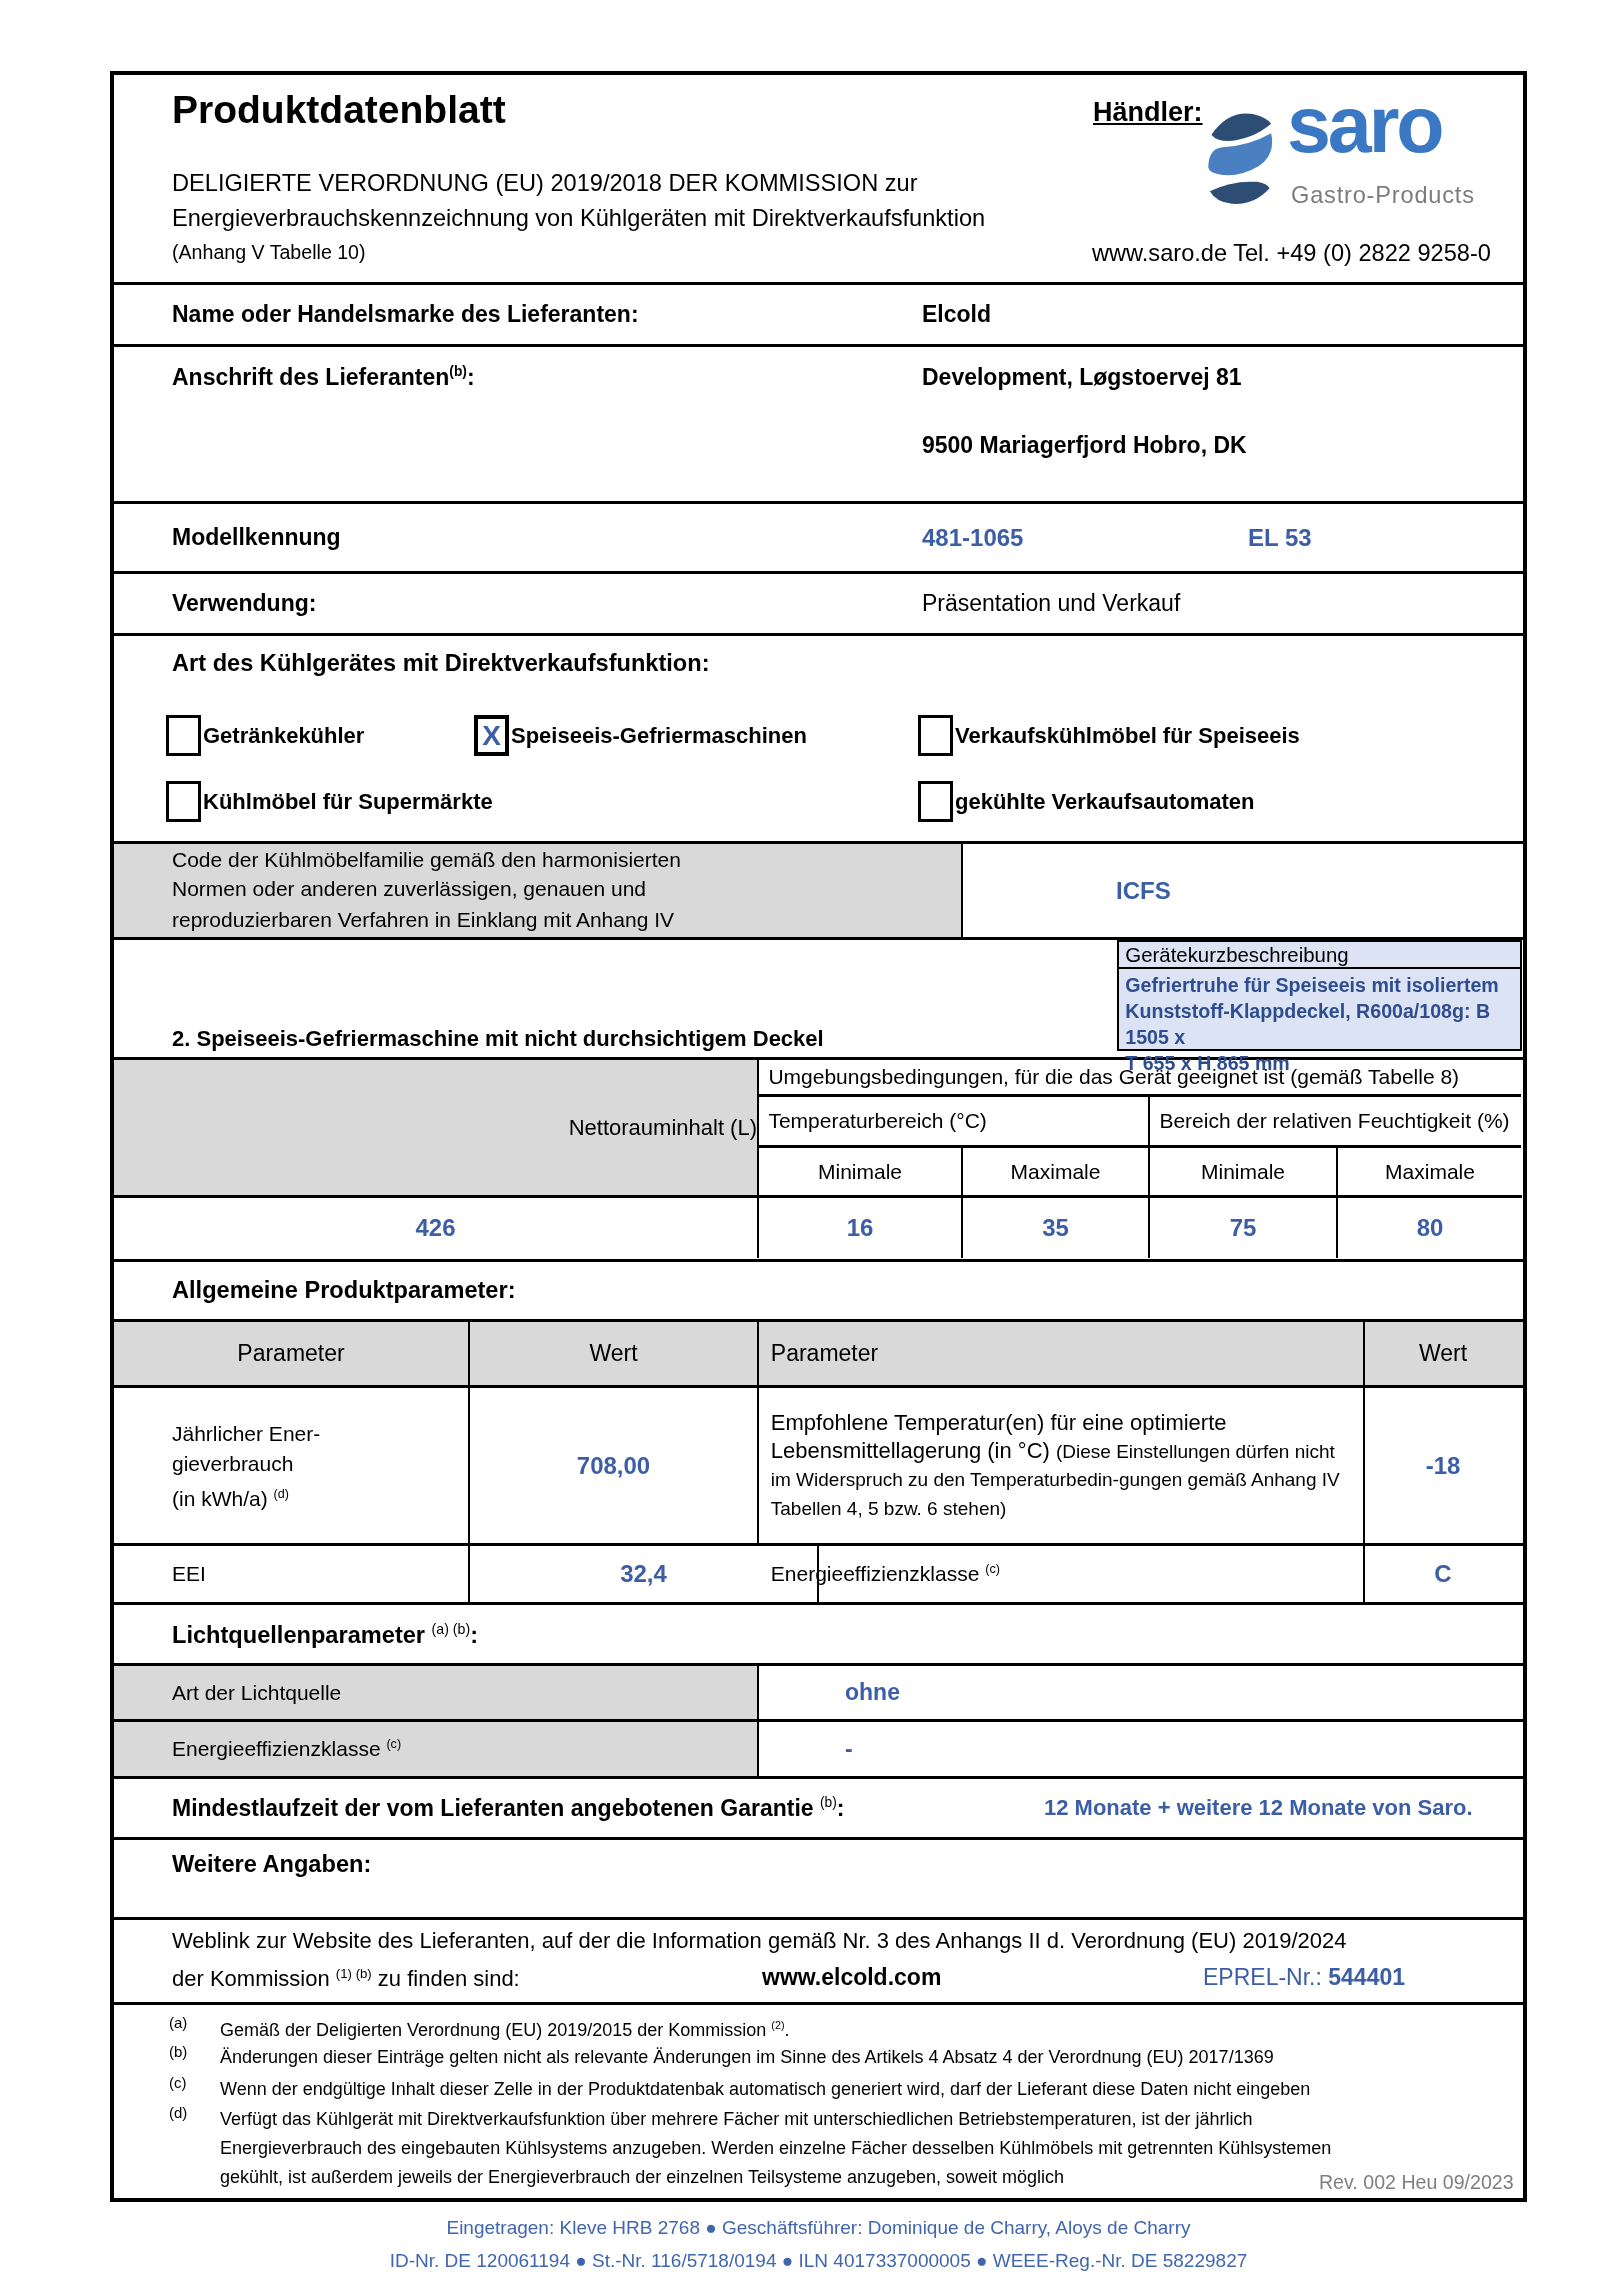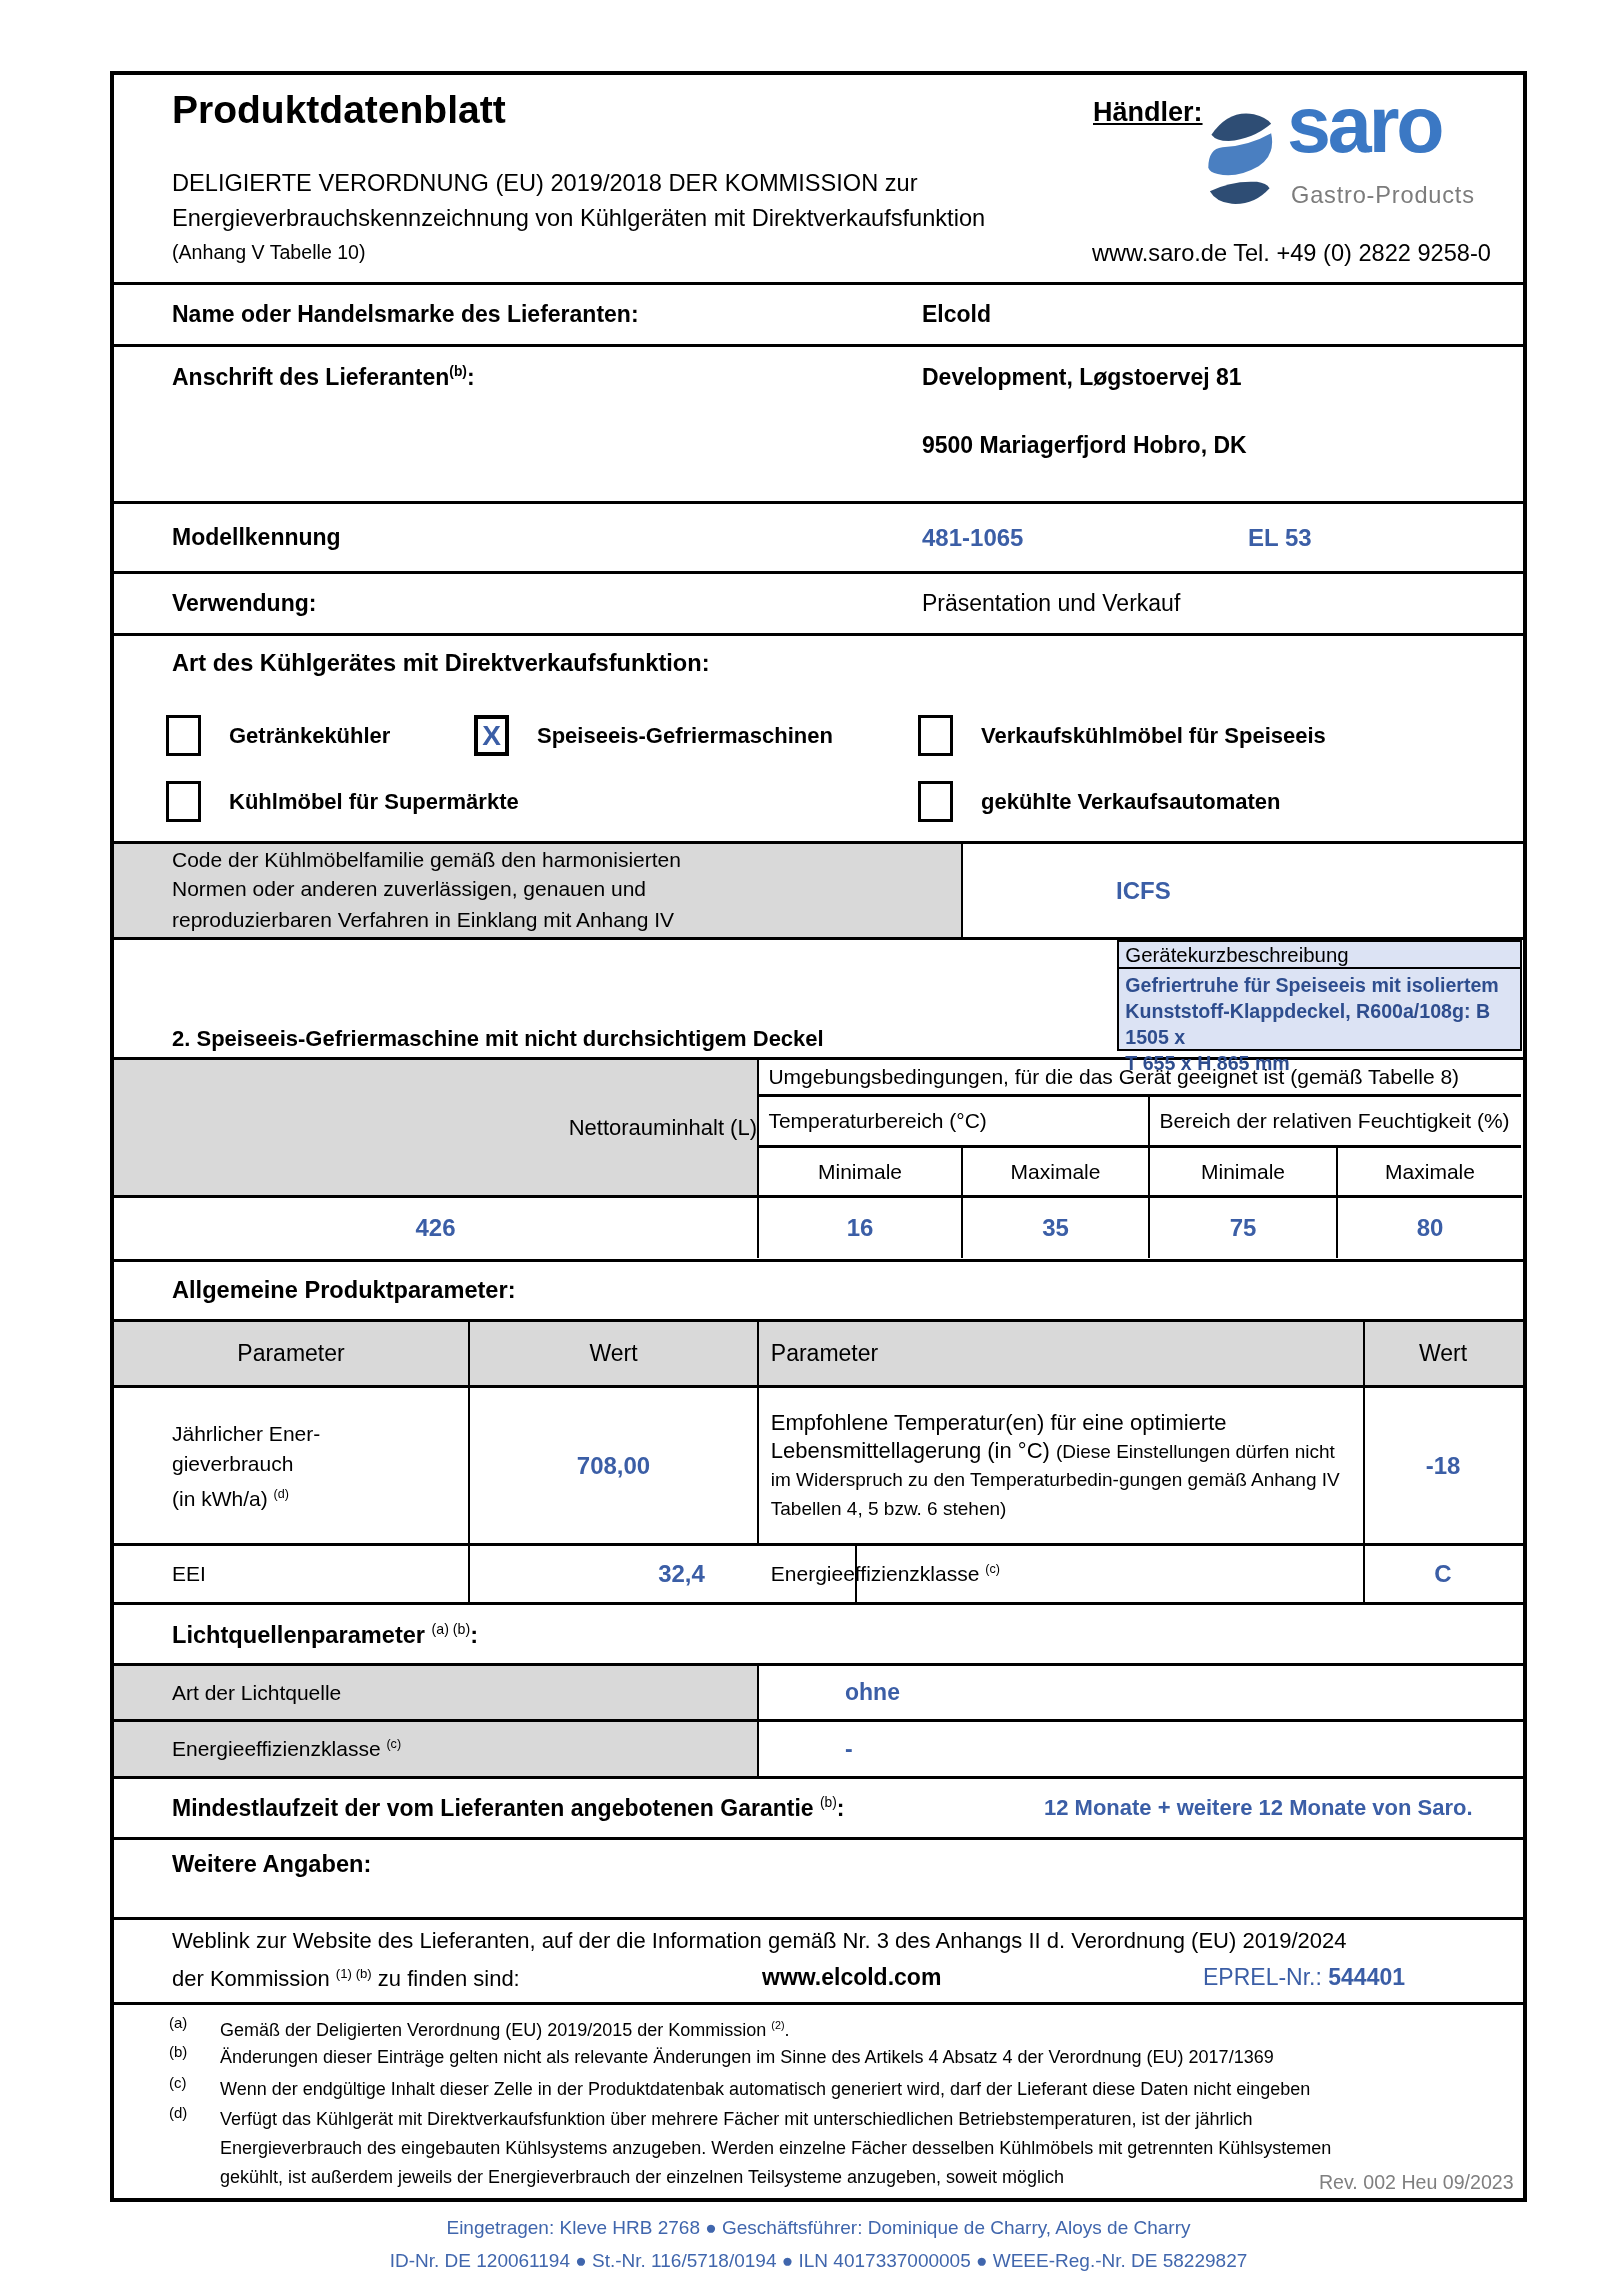--- a/index.html
+++ b/index.html
@@ -29,21 +29,21 @@
   .sup{font-size:0.60em;vertical-align:super;white-space:nowrap;}
   .lbl{font-size:23px;}
   .txt{font-size:21px;}
   .val{font-size:24px;}
   .abs{position:absolute;}
   
   .cbx{display:inline-flex;align-items:center;justify-content:center;
        width:35px;height:41px;border:3.9px solid #000;box-sizing:border-box;background:#fff;}
   .cbx.checked{border-width:4.7px;}
   .cbx .mark{color:var(--accent);font-weight:bold;font-size:28px;line-height:1;}
-  .cb-item{position:absolute;display:flex;align-items:center;gap:28px;height:41px;}
+  .cb-item{position:absolute;display:flex;align-items:center;gap:2px;height:41px;}
   .cb-label{font-size:22px;font-weight:bold;white-space:nowrap;}
   
   #descbox{position:absolute;left:1003px;top:0;width:405px;height:111px;
            border:2.4px solid #000;box-sizing:border-box;background:var(--desc-bg);}
   #descbox .dhead{font-size:20.4px;color:#000;padding:1.6px 6.3px 0.8px 6.3px;border-bottom:2.4px solid #000;}
   #descbox .dbody{padding:2.4px 6.3px;color:var(--desc-text);font-weight:bold;font-size:19.6px;line-height:26px;}
   
   .fnline{position:absolute;left:106px;font-size:18px;white-space:nowrap;}
   .fnmark{position:absolute;left:55px;font-size:15px;}
   
@@ -231,21 +231,21 @@
       </div>
       <div class="cell ctr" style="left:1251px;width:156px;">
         <span class="accent val">-18</span>
       </div>
     </div>
 
     <div class="row" style="top:1470px;height:60px;">
       <div class="cell flexc vr" style="left:0;width:356px;padding-left:58px;">
         <span class="txt">EEI</span>
       </div>
-      <div class="cell ctr vr" style="left:356px;width:349px;margin-left:38px;">
+      <div class="cell ctr vr" style="left:356px;width:349px;">
         <span class="accent val">32,4</span>
       </div>
       <div class="cell flexc vr" style="left:645px;width:606px;padding-left:11.8px;">
         <span class="txt"><span>Energieeffizienzklasse</span> <span class="sup">(c)</span></span>
       </div>
       <div class="cell ctr" style="left:1251px;width:156px;">
         <span class="accent val">C</span>
       </div>
     </div>
 

